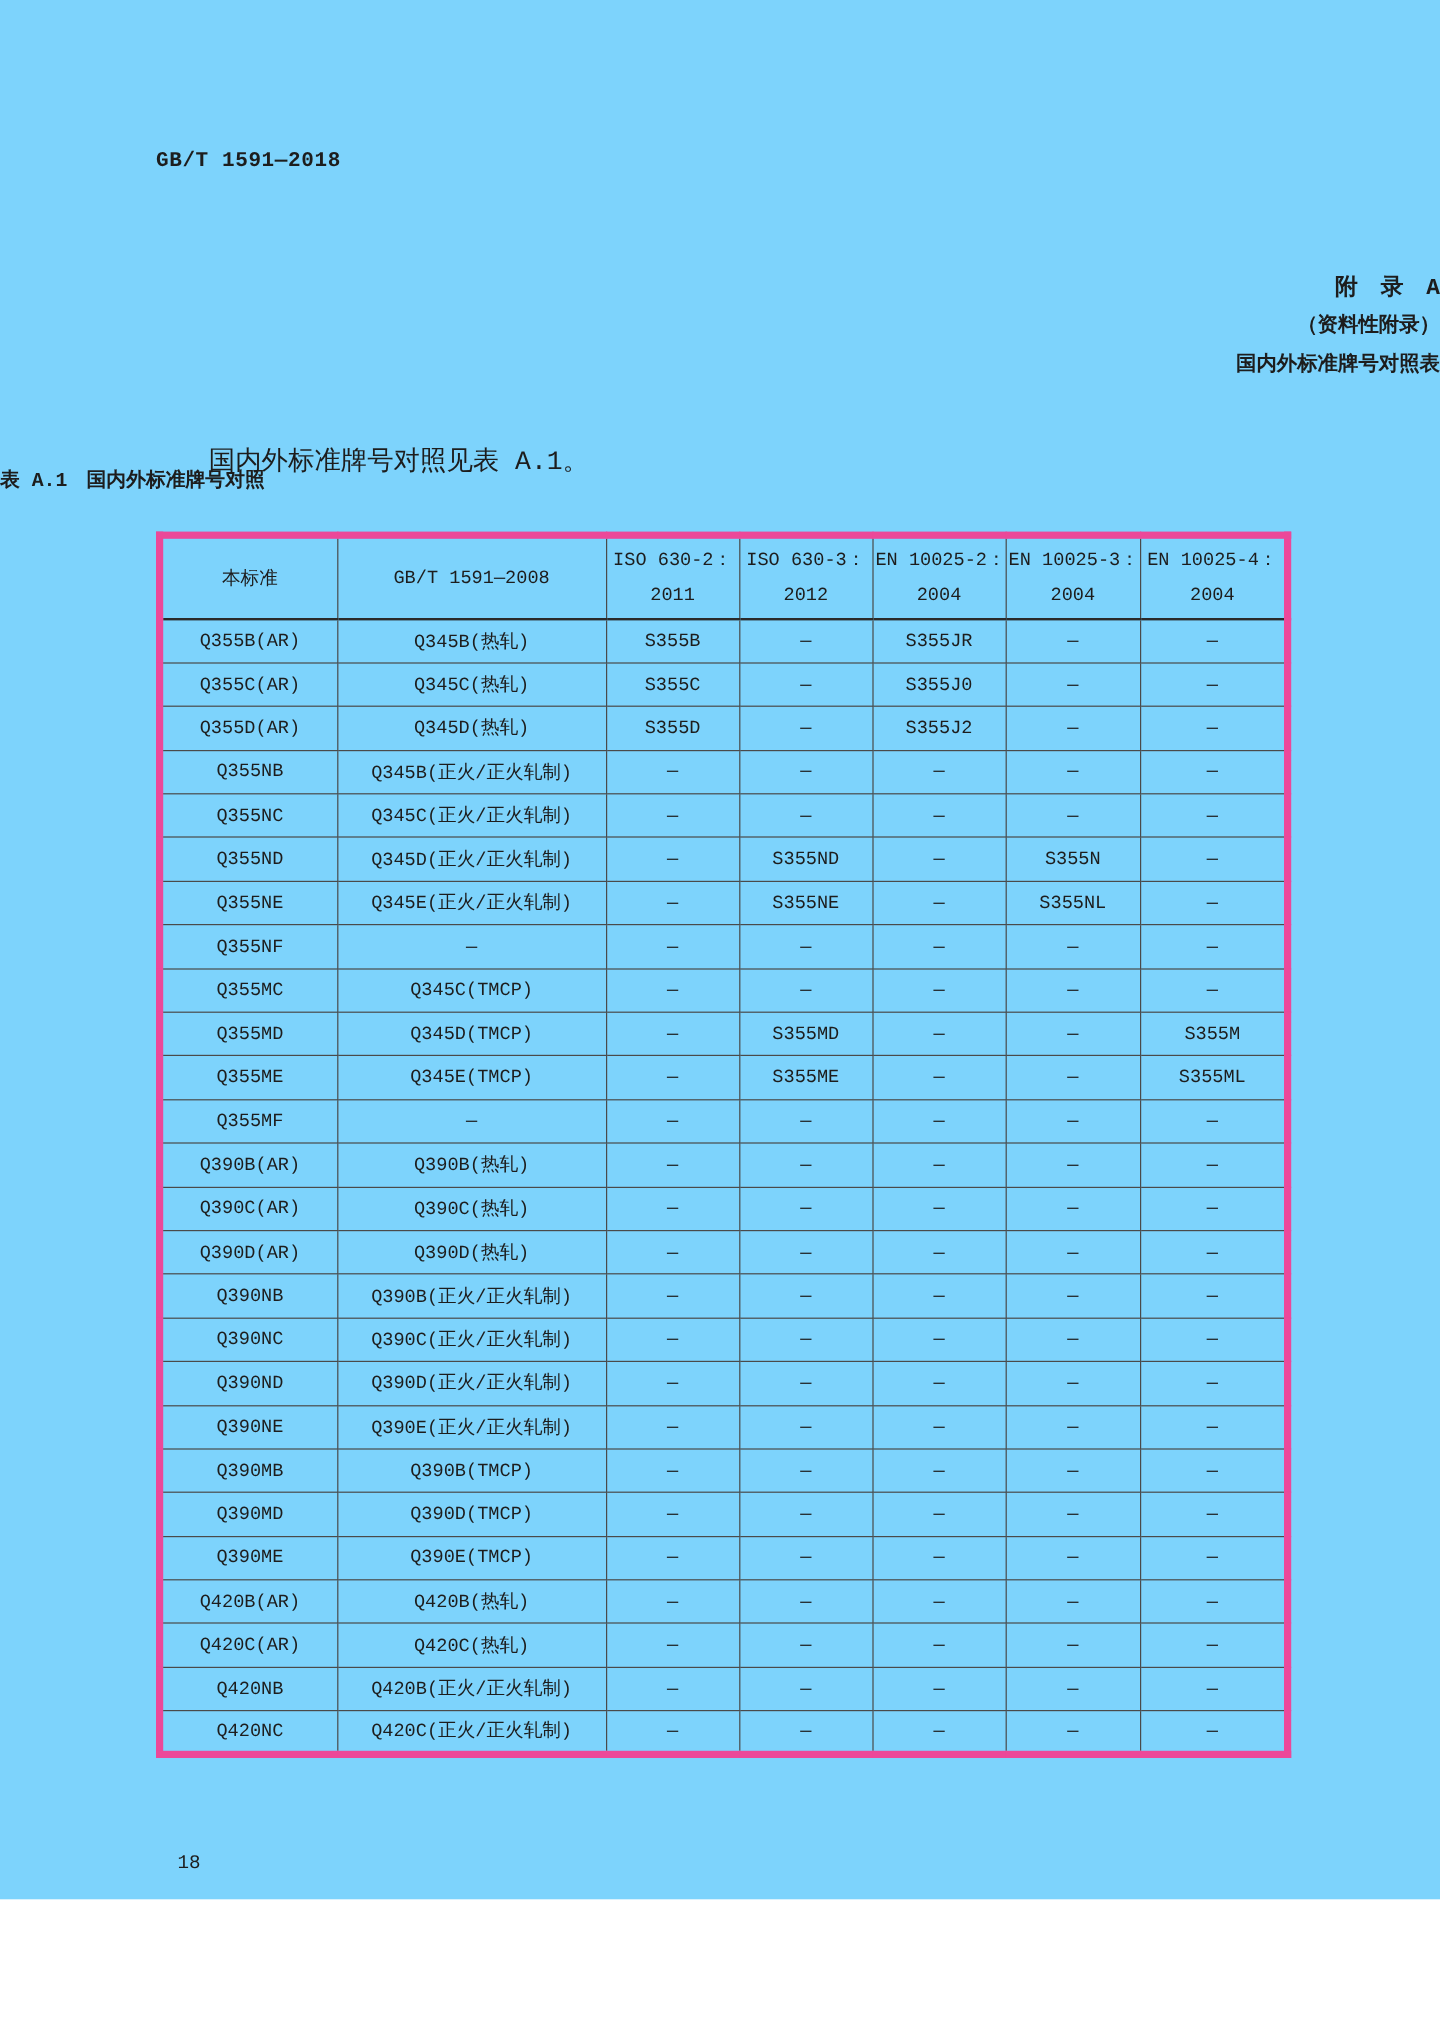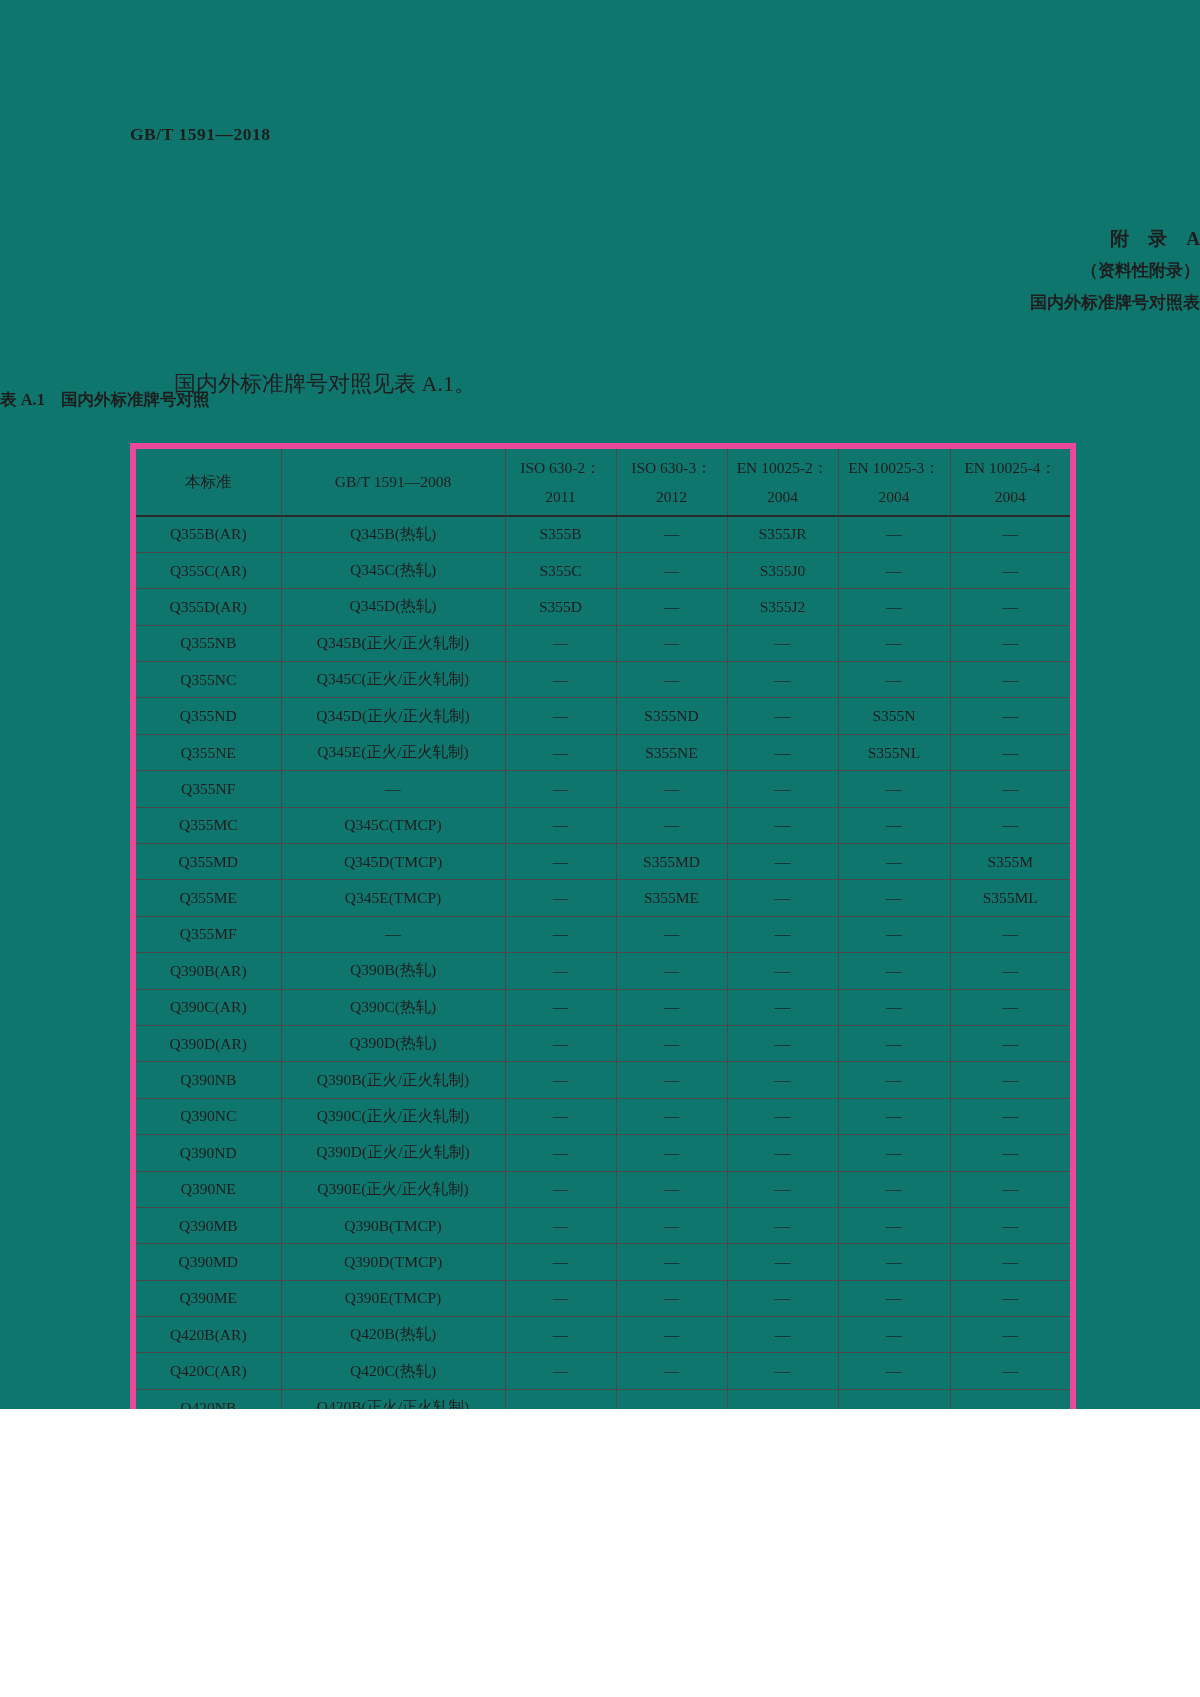--- a/index.html
+++ b/index.html
@@ -1,22 +1,22 @@
 <!DOCTYPE html>
 <html><head>
 <meta charset="utf-8">
 <style>
   html, body { margin:0; padding:0; background:#ffffff; }
   .page {
     position: relative;
     width: 1200px;
-    height: 1409px;
-    background: #0f766e;
+    height: 1583px;
+    background: #7dd3fc;
     color: #1d1d1d;
-    font-family: Liberation Serif, serif;
+    font-family: Liberation Mono, monospace;
     overflow: hidden;
   }
   .doc-code {
     position: absolute;
     left: 130px;
     top: 124px;
     font-size: 17.5px;
     font-weight: bold;
     letter-spacing: 0.5px;
   }

